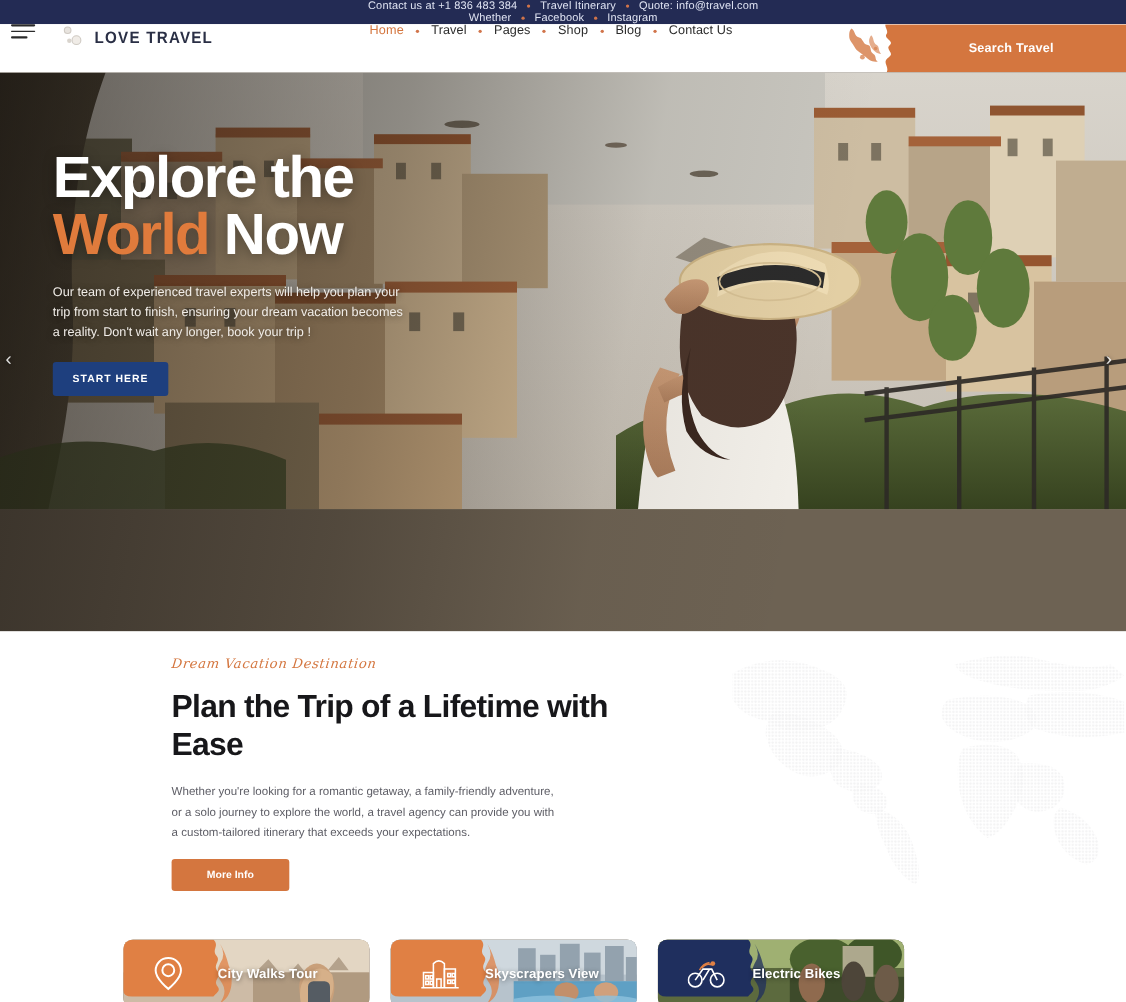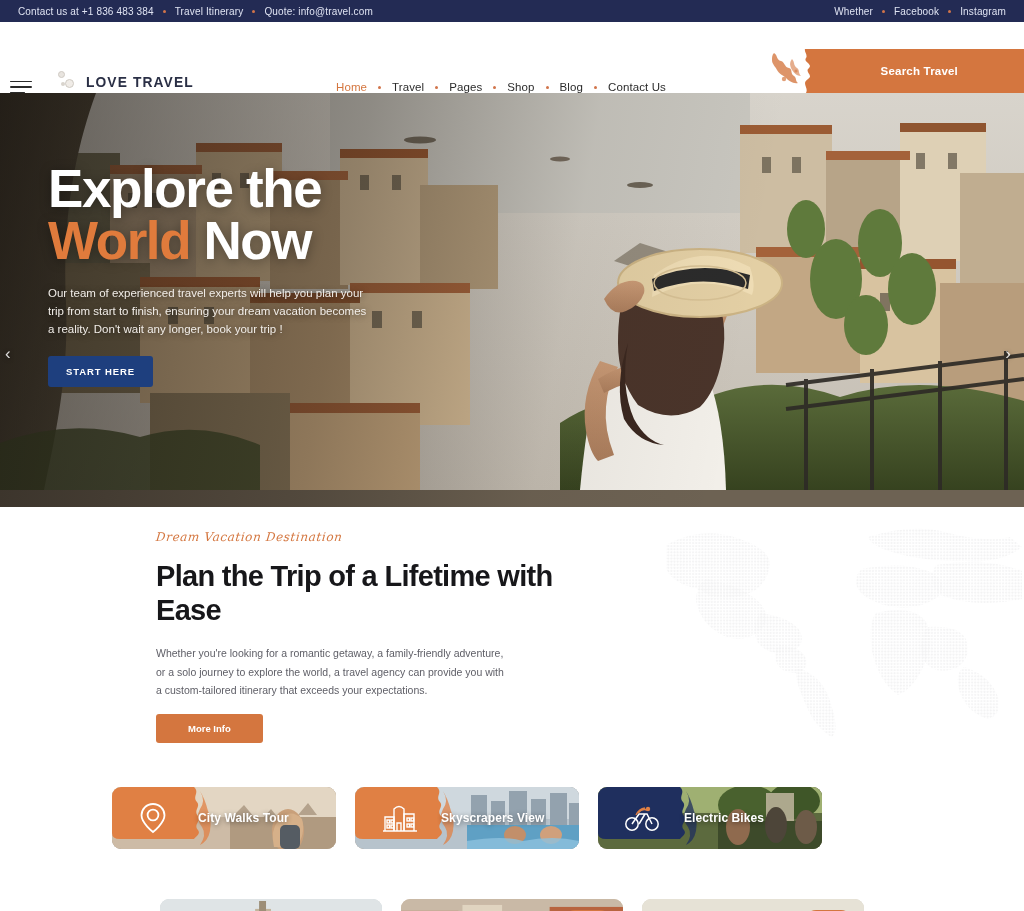--- a/index.html
+++ b/index.html
@@ -6,29 +6,29 @@
   html,body { width:1024px; height:911px; overflow:hidden; }
   body {
     font-family:"Liberation Sans", sans-serif;
     background:#ffffff;
     -webkit-font-smoothing:antialiased;
   }
 
   
   .topbar{
     height:22px; background:#232b54; display:flex; align-items:center;
-    justify-content:space-between; padding:0 18px; color:#dfe3f2; font-size:10px;
+    justify-content:space-between; padding:0 18px; color:#dfe3f2; font-size:10px;flex-direction:column;
   }
   .topbar-left,.topbar-right{ display:flex; align-items:center; gap:9px; }
   .tb-item{ color:#dfe3f2; letter-spacing:.15px; white-space:nowrap; }
   .tb-dot{ width:3px;height:3px;border-radius:50%;background:#d1744a;display:inline-block; }
 
   
   .header{
-    height:44px; background:#fff; display:flex; align-items:flex-end; position:relative;margin-top:27px;
+    height:44px; background:#fff; display:flex; align-items:flex-start; position:relative;
   }
   .burger{ width:22px; margin-left:10px; display:flex; flex-direction:column; gap:4px; cursor:pointer; }
   .burger span{ display:block; height:1.5px; background:#2b2b2b; border-radius:1px; }
   .burger span:nth-child(1){ width:22px; }
   .burger span:nth-child(2){ width:22px; }
   .burger span:nth-child(3){ width:15px; }
 
   .brand{ display:flex; align-items:center; gap:6px; margin-left:22px; }
   .brand-mark{ position:relative; width:26px; height:24px; }
   .brand-mark .c1{ position:absolute; left:4px; top:2px; width:7px;height:7px;border-radius:50%;
@@ -52,21 +52,21 @@
     position:absolute; right:0; top:0; height:44px; width:280px;
     display:flex; align-items:center; justify-content:flex-end; overflow:hidden;
   }
   .search-brush{ position:absolute; inset:0 0 0 0; }
   .search-label{
     position:relative; z-index:2; color:#fff; font-size:11.5px; font-weight:700;
     letter-spacing:.2px; margin-right:66px;padding-left:21px;
   }
 
   
-  .hero{ position:relative; height:414px; overflow:hidden; background:#6d6253; }
+  .hero{ position:relative; height:508px; overflow:hidden; background:#6d6253; }
   .hero-img{ position:absolute; inset:0; }
   .hero-shade{
     position:absolute; inset:0;
     background:linear-gradient(100deg, rgba(22,18,14,.62) 0%, rgba(30,24,18,.34) 34%,
       rgba(40,32,22,.06) 55%, rgba(0,0,0,0) 72%);
   }
   .hero-inner{ position:absolute; left:48px; top:70px; width:520px; z-index:3; }
   .hero-h1{
     font-size:53px; line-height:.98; font-weight:800; color:#fff; letter-spacing:-1.4px;
     text-shadow:0 2px 12px rgba(0,0,0,.35);

